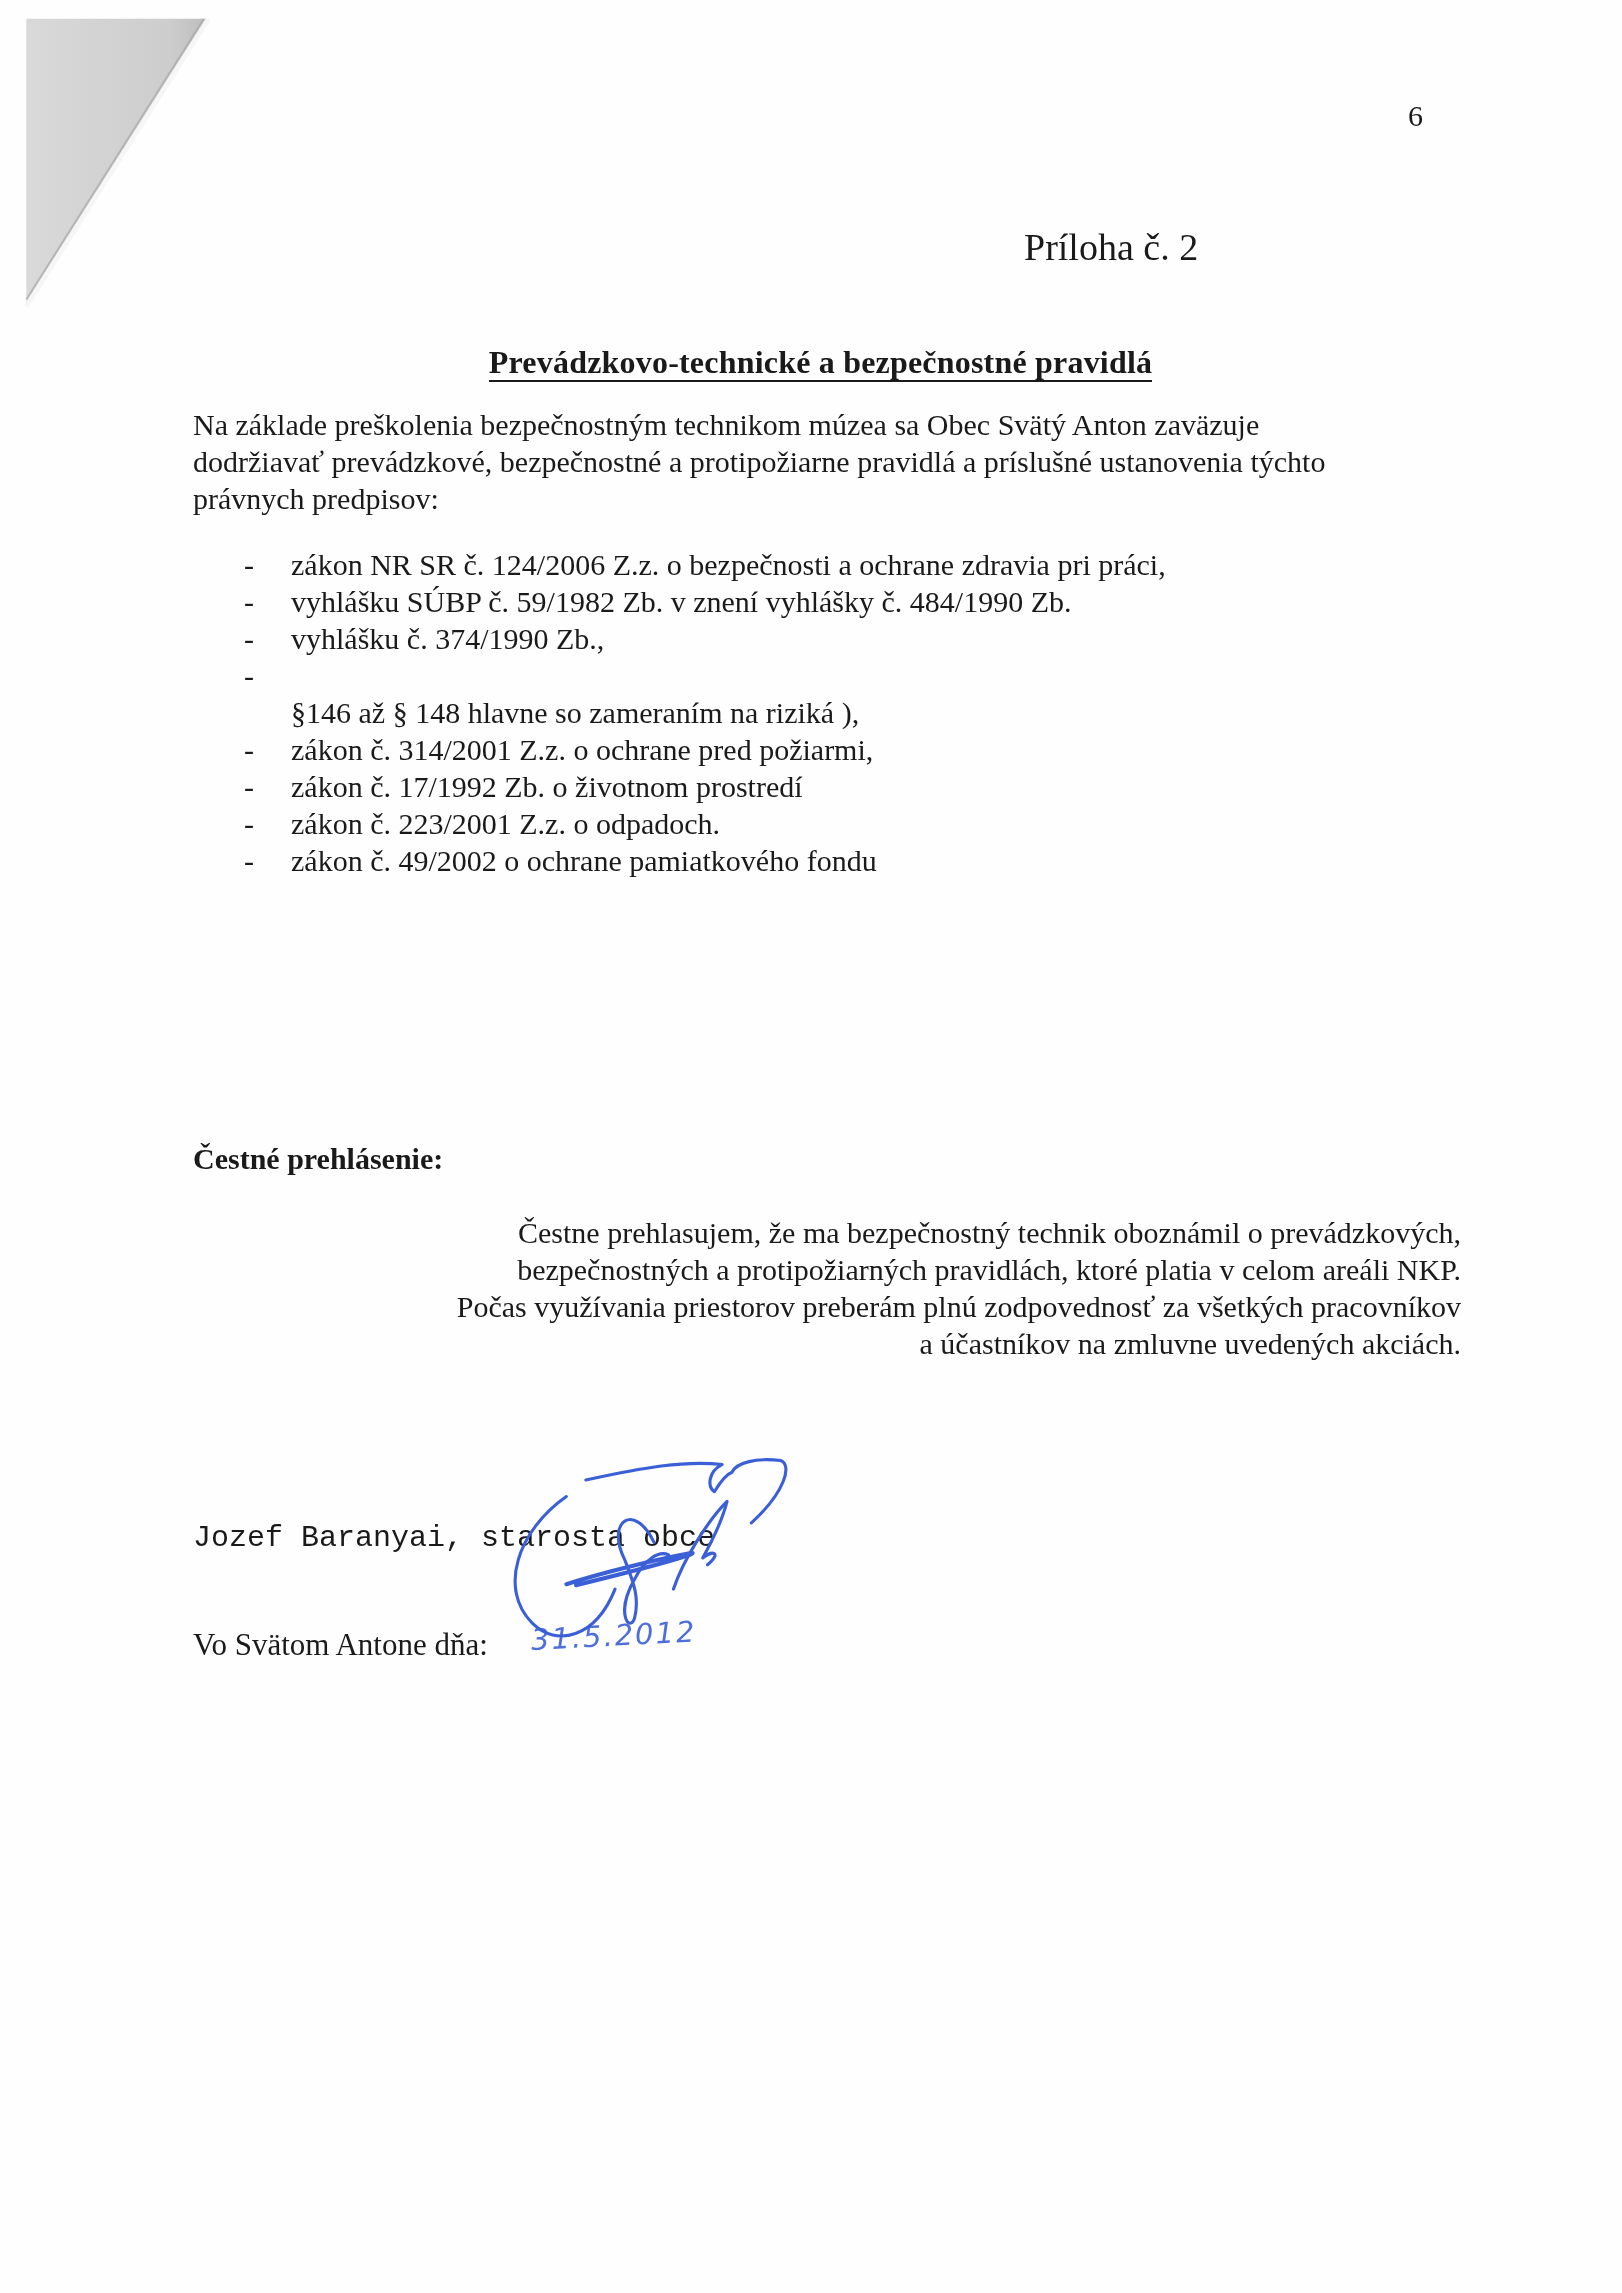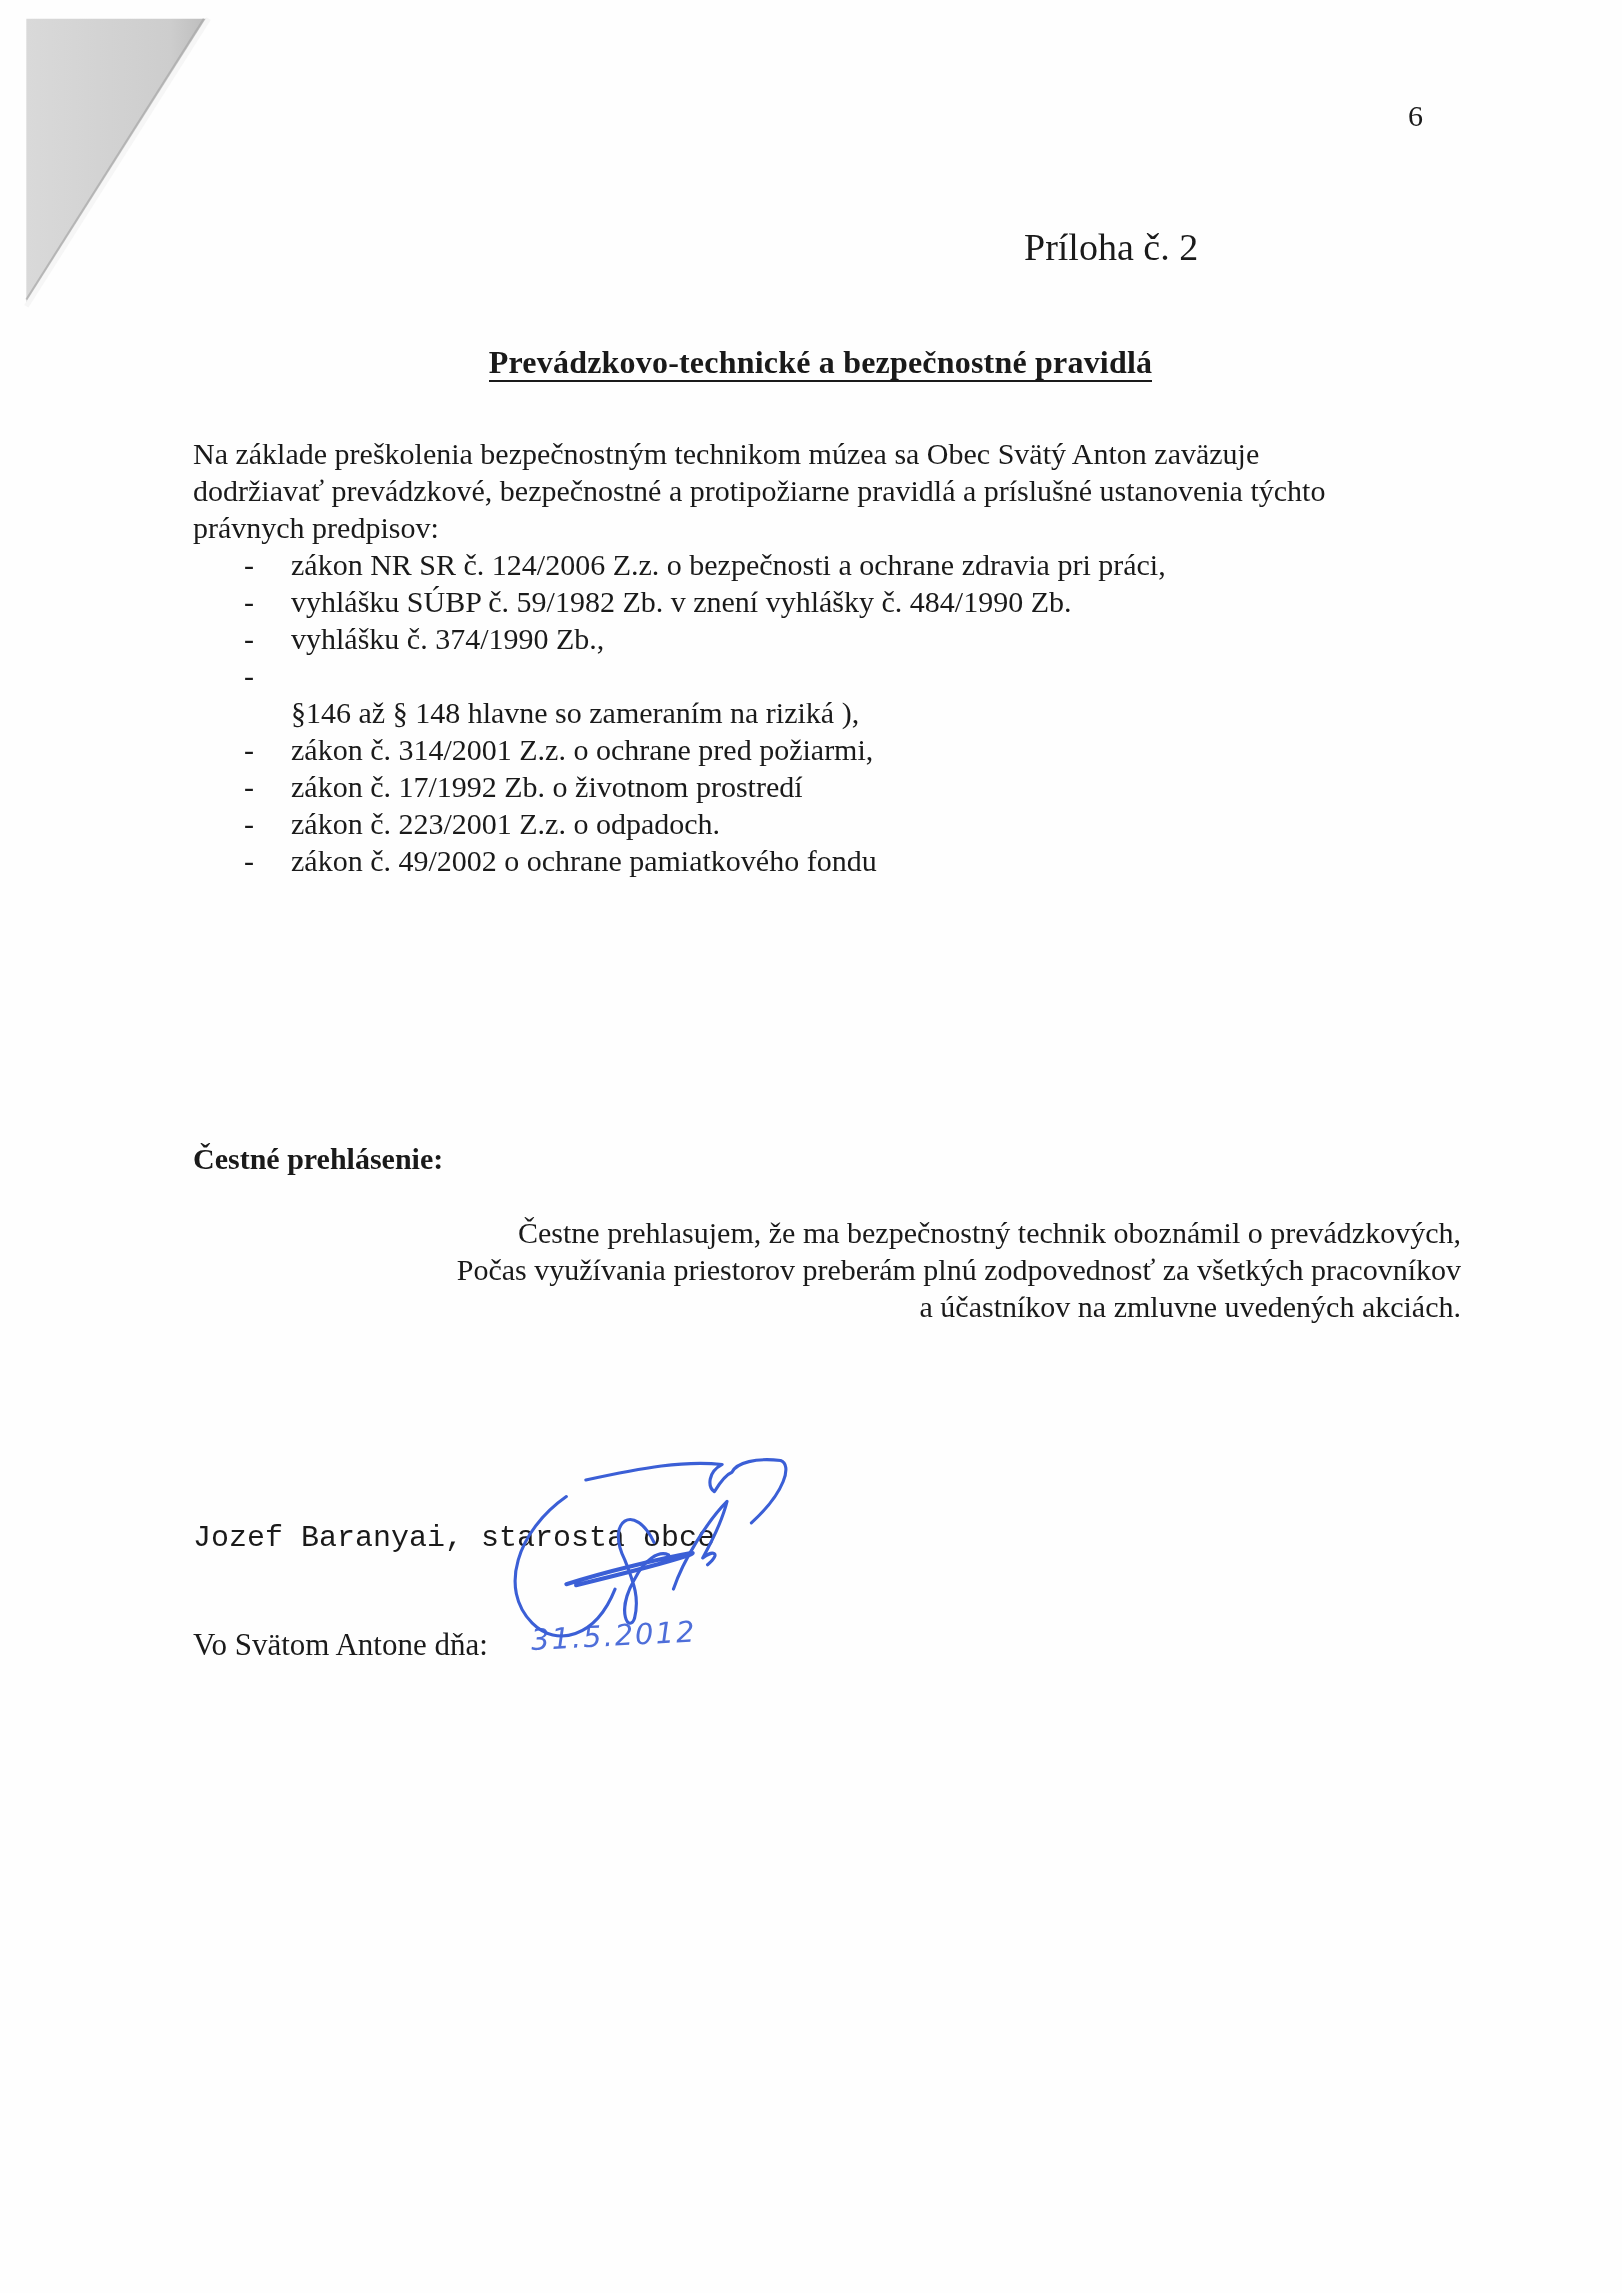--- a/index.html
+++ b/index.html
@@ -28,21 +28,21 @@
     letter-spacing: 0.2px;
   }
   .doc-title span {
     display: inline-block;
     border-bottom: 2.9px solid #1a1a1a;
     line-height: 35px;
     padding-bottom: 0px;
     margin-left: 18px;
   }
   .intro {
-    position: absolute; left: 193px; top: 435px; width: 1307px;
+    position: absolute; left: 193px; top: 406px; width: 1307px;
     font-size: 30px; line-height: 37px;
   }
   .intro p { margin: 0; }
   .regs {
     position: absolute; left: 193px; top: 546px; width: 1268px;
     list-style: none; margin: 0; padding: 0;
     font-size: 30px; line-height: 37px;
   }
   .regs li { position: relative; padding-left: 98px; }
   .regs li .dash { position: absolute; left: 51px; top: 0; }
@@ -142,20 +142,21 @@
     <li>
       <span class="dash">-</span>
       <span>zákon č. 49/2002 o ochrane pamiatkového fondu</span>
     </li>
   </ul>
 
   <div class="decl-heading">Čestné prehlásenie:</div>
 
   <div class="decl-body">
     <p>Čestne prehlasujem, že ma bezpečnostný technik oboznámil o prevádzkových,</p>
+    <p>bezpečnostných a protipožiarných pravidlách, ktoré platia v celom areáli NKP.</p>
     <p>Počas využívania priestorov preberám plnú zodpovednosť za všetkých pracovníkov</p>
     <p>a účastníkov na zmluvne uvedených akciách.</p>
   </div>
 
   <div class="signatory">Jozef Baranyai, starosta obce</div>
   <div class="place-date">Vo Svätom Antone  dňa:</div>
   <div class="handwritten-date">31.5.2012</div>
 
   <svg class="signature" viewBox="0 0 340 230" fill="none" stroke="#3b5fd6" stroke-width="3.2" stroke-linecap="round" stroke-linejoin="round">
 

